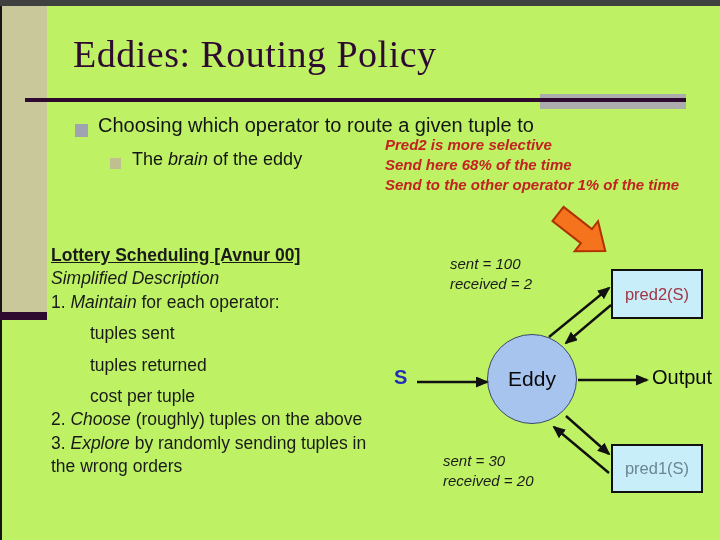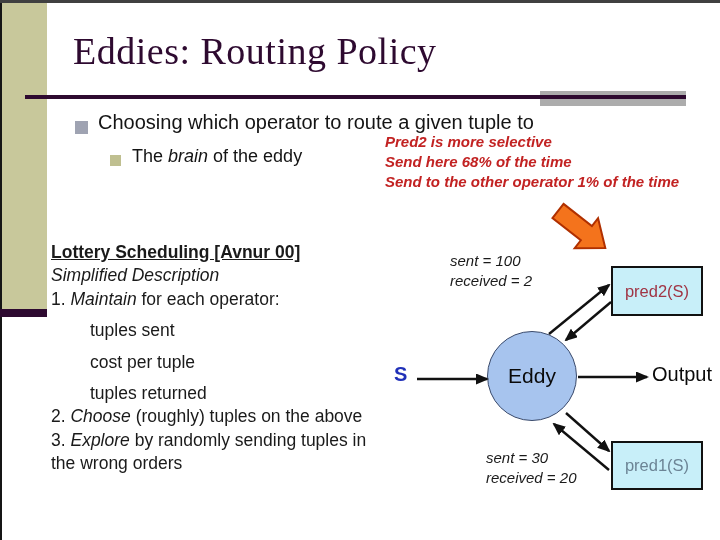--- a/index.html
+++ b/index.html
@@ -1,39 +1,39 @@
 <!DOCTYPE html>
 <html><head>
 <meta charset="utf-8">
 <style>
   html,body{margin:0;padding:0;background:#888;}
   #slide{
-    position:relative;width:720px;height:540px;background:#ffffff;overflow:hidden;
-    font-family:"Liberation Sans",sans-serif;border-top:3px solid #404040;box-sizing:border-box;
+    position:relative;width:720px;height:540px;background:#bef264;overflow:hidden;
+    font-family:"Liberation Sans",sans-serif;border-top:6px solid #404040;box-sizing:border-box;
   }
   .abs{position:absolute;}
   #left-edge{left:0;top:0;width:2px;height:540px;background:#151515;}
   #side-bar{left:2px;top:0;width:45px;height:307px;background:#C8C89B;}
   #side-bar-end{left:0;top:306px;width:47px;height:8px;background:#2E0A30;}
   #slide-title{left:73px;top:26px;font-family:"Liberation Serif",serif;font-size:38px;color:#2E0A30;white-space:nowrap;letter-spacing:.5px;}
   #accent-block{left:540px;top:88px;width:146px;height:15px;background:#ACACAC;}
   #title-rule{left:25px;top:92px;width:661px;height:4px;background:#2E0A30;}
   #bullet-sq{left:75px;top:118px;width:13px;height:13px;background:#9FA3B2;}
   #bullet-text{left:98px;top:108px;font-size:20px;color:#141414;white-space:nowrap;}
   #subbullet-sq{left:110px;top:152px;width:11px;height:11px;background:#BFBF90;}
   #subbullet-text{left:132px;top:143px;font-size:18px;color:#141414;white-space:nowrap;}
   #annotation{left:385px;top:129px;font-size:15px;line-height:20px;font-weight:bold;font-style:italic;color:#C22222;white-space:nowrap;}
   #lottery{left:51px;top:238px;font-size:17.5px;line-height:23.4px;color:#1a1a1a;white-space:nowrap;}
   #lottery .head{font-weight:bold;text-decoration:underline;}
   #lottery .sub{font-style:italic;}
   #lottery .ind{padding-left:39px;margin-top:8px;}
   #lottery em{font-style:italic;}
   .stats{font-size:15px;line-height:20px;font-style:italic;color:#1a1a1a;white-space:nowrap;}
   #stats-pred2{left:450px;top:248px;}
-  #stats-pred1{left:443px;top:445px;margin-left:43px;}
+  #stats-pred1{left:443px;top:445px;}
   #eddy-node{left:487px;top:328px;width:90px;height:90px;border-radius:50%;
     background:#A7C4EE;border:1px solid #3A4A6B;display:flex;align-items:center;justify-content:center;
     font-size:21px;color:#0a0a0a;box-sizing:border-box;text-align:right;}
   .pred-box{width:92px;background:#C8EFF9;border:2px solid #111;display:flex;align-items:center;justify-content:center;
     font-size:16.5px;box-sizing:border-box;}
   #pred2-node{left:611px;top:263px;height:50px;color:#A03545;}
   #pred1-node{left:611px;top:438px;height:49px;color:#6C8495;}
   #source-label{left:394px;top:360px;font-size:20px;font-weight:bold;color:#2030B8;}
   #output-label{left:652px;top:360px;font-size:20px;color:#0a0a0a;}
   #flow-svg{left:0;top:0;width:720px;height:540px;pointer-events:none;}
@@ -61,22 +61,22 @@
     <div>Pred2 is more selective</div>
     <div>Send here 68% of the time</div>
     <div>Send to the other operator 1% of the time</div>
   </div>
 
   <div class="abs" id="lottery">
     <div class="head">Lottery Scheduling [Avnur 00]</div>
     <div class="sub">Simplified Description</div>
     <div><span>1. </span><em>Maintain</em><span> for each operator:</span></div>
     <div class="ind">tuples sent</div>
+    <div class="ind">tuples returned</div>
     <div class="ind">cost per tuple</div>
-    <div class="ind">tuples returned</div>
     <div><span>2. </span><em>Choose</em><span> (roughly) tuples on the above</span></div>
     <div><span>3. </span><em>Explore</em><span> by randomly sending tuples in</span></div>
     <div>the wrong orders</div>
   </div>
 
   <div class="abs stats" id="stats-pred2">
     <div>sent = 100</div>
     <div>received = 2</div>
   </div>
   <div class="abs stats" id="stats-pred1">

